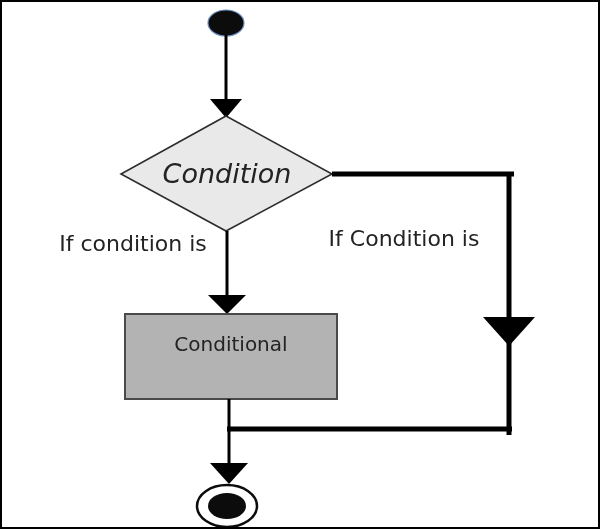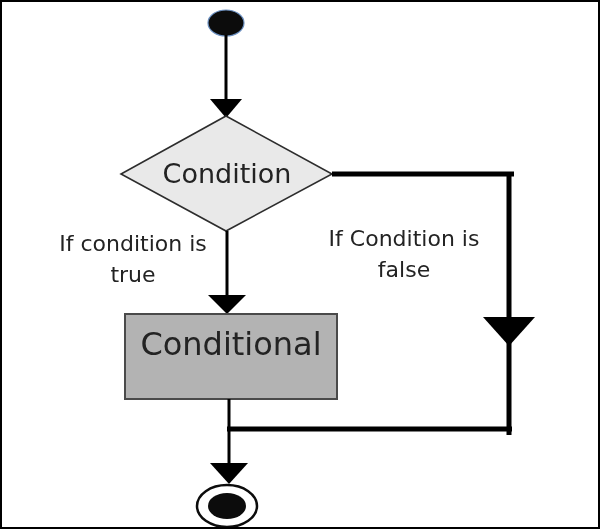--- a/index.html
+++ b/index.html
@@ -28,40 +28,41 @@
     text-align: center;
     white-space: nowrap;
   }
   .label span { display: block; }
   .condition-label {
     left: 119px;
     top: 156px;
     width: 212px;
     font-size: 27px;
     line-height: 31px;
+    font-style: italic;
   }
   .true-label {
     left: 38px;
     top: 226px;
     width: 186px;
     font-size: 22px;
     line-height: 31px;
   }
   .false-label {
     left: 312px;
     top: 221px;
     width: 180px;
     font-size: 22px;
     line-height: 31px;
   }
   .code-label {
     left: 123px;
     top: 326px;
     width: 212px;
-    font-size: 32px;
+    font-size: 20px;
     line-height: 32px;
   }
 </style>
 </head>
 <body>
 
 <div class="frame">
 
   <svg class="canvas" width="600" height="529" viewBox="0 0 600 529">
 
@@ -86,25 +87,23 @@
     <polygon points="208,461 246,461 227,482" fill="#000000"></polygon>
 
     <ellipse cx="225" cy="504" rx="30" ry="21" fill="#ffffff" stroke="#0c0c0c" stroke-width="2.5"></ellipse>
     <ellipse cx="225" cy="504" rx="19" ry="13" fill="#0c0c0c"></ellipse>
   </svg>
 
   <div class="label condition-label">Condition</div>
 
   <div class="label true-label">
     <span>If condition is</span>
-    <span>true</span>
   </div>
 
   <div class="label false-label">
     <span>If Condition is</span>
-    <span>false</span>
   </div>
 
   <div class="label code-label">
     <span>Conditional</span>
   </div>
 
 </div>
 
 </body></html>

